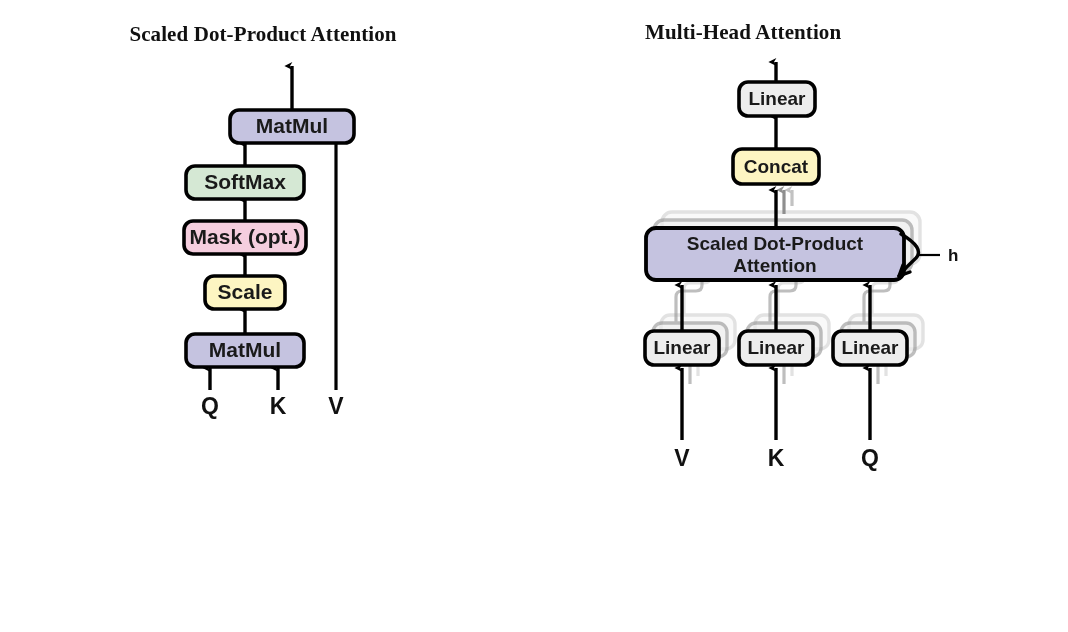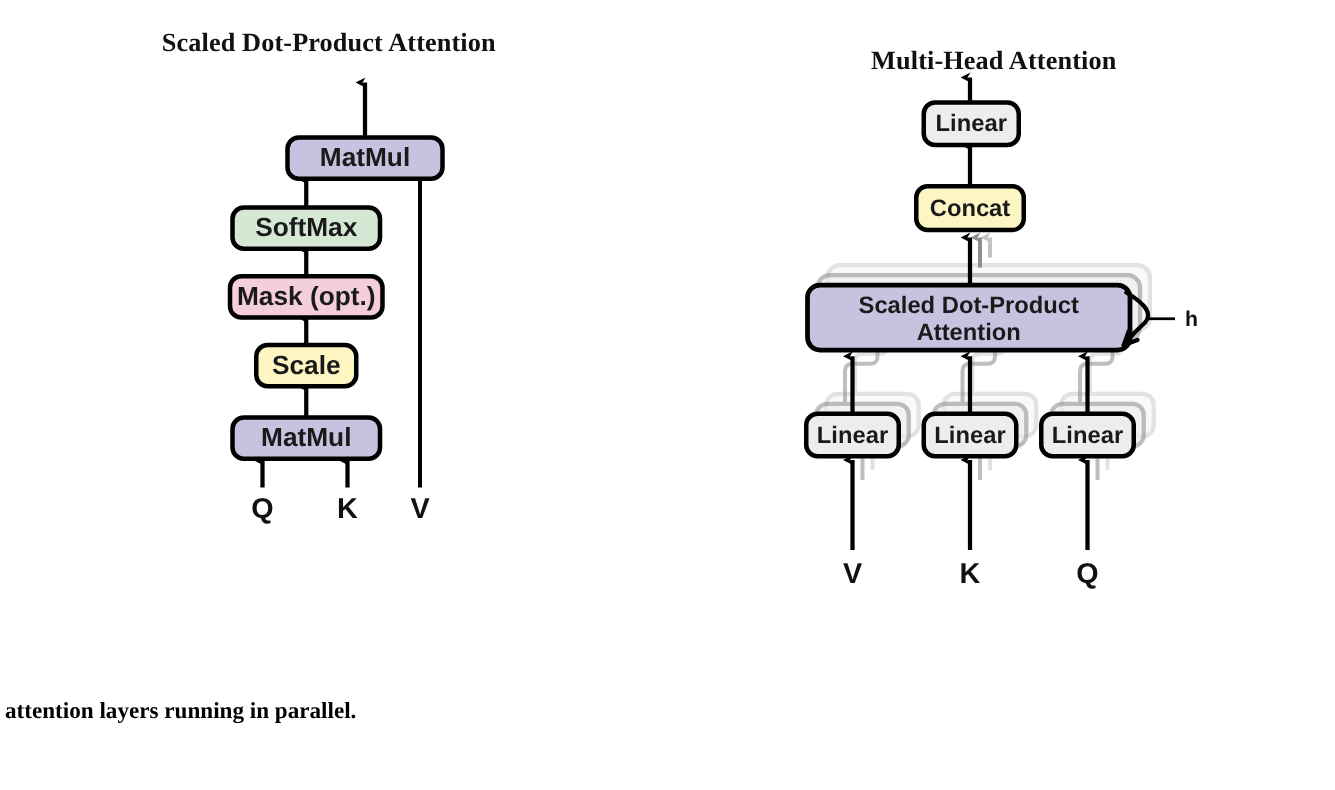--- a/index.html
+++ b/index.html
@@ -24,21 +24,21 @@
   }
   .panel-title {
     position: absolute;
     font-family: "Liberation Serif", serif;
     font-size: 21px;
     color: #111111;
     white-space: nowrap;
     letter-spacing: 0.1px;
   }
   #title-left  { left: 88px;  top: 22px; width: 350px; text-align: center; }
-  #title-right { left: 645px; top: 36px; width: 300px; text-align: center; }
+  #title-right { left: 645px; top: 20px; width: 300px; }
 
   .caption {
     position: absolute;
     left: 4px;
     top: 556px;
     width: 1060px;
     font-family: "Liberation Serif", serif;
     font-size: 18.5px;
     line-height: 27px;
     color: #000000;
@@ -218,16 +218,15 @@
     <line x1="682" y1="440" x2="682" y2="368" stroke="#000" stroke-width="3.4" marker-end="url(#arrB)"></line>
     <line x1="776" y1="440" x2="776" y2="368" stroke="#000" stroke-width="3.4" marker-end="url(#arrB)"></line>
     <line x1="870" y1="440" x2="870" y2="368" stroke="#000" stroke-width="3.4" marker-end="url(#arrB)"></line>
 
     <text class="ioLabel" x="682" y="466" text-anchor="middle">V</text>
     <text class="ioLabel" x="776" y="466" text-anchor="middle">K</text>
     <text class="ioLabel" x="870" y="466" text-anchor="middle">Q</text>
   </svg>
 
   <div class="caption">
-    <span class="cap-line">attention layers running in parallel.</span>
   </div>
 
 </div>
 
 </body></html>

